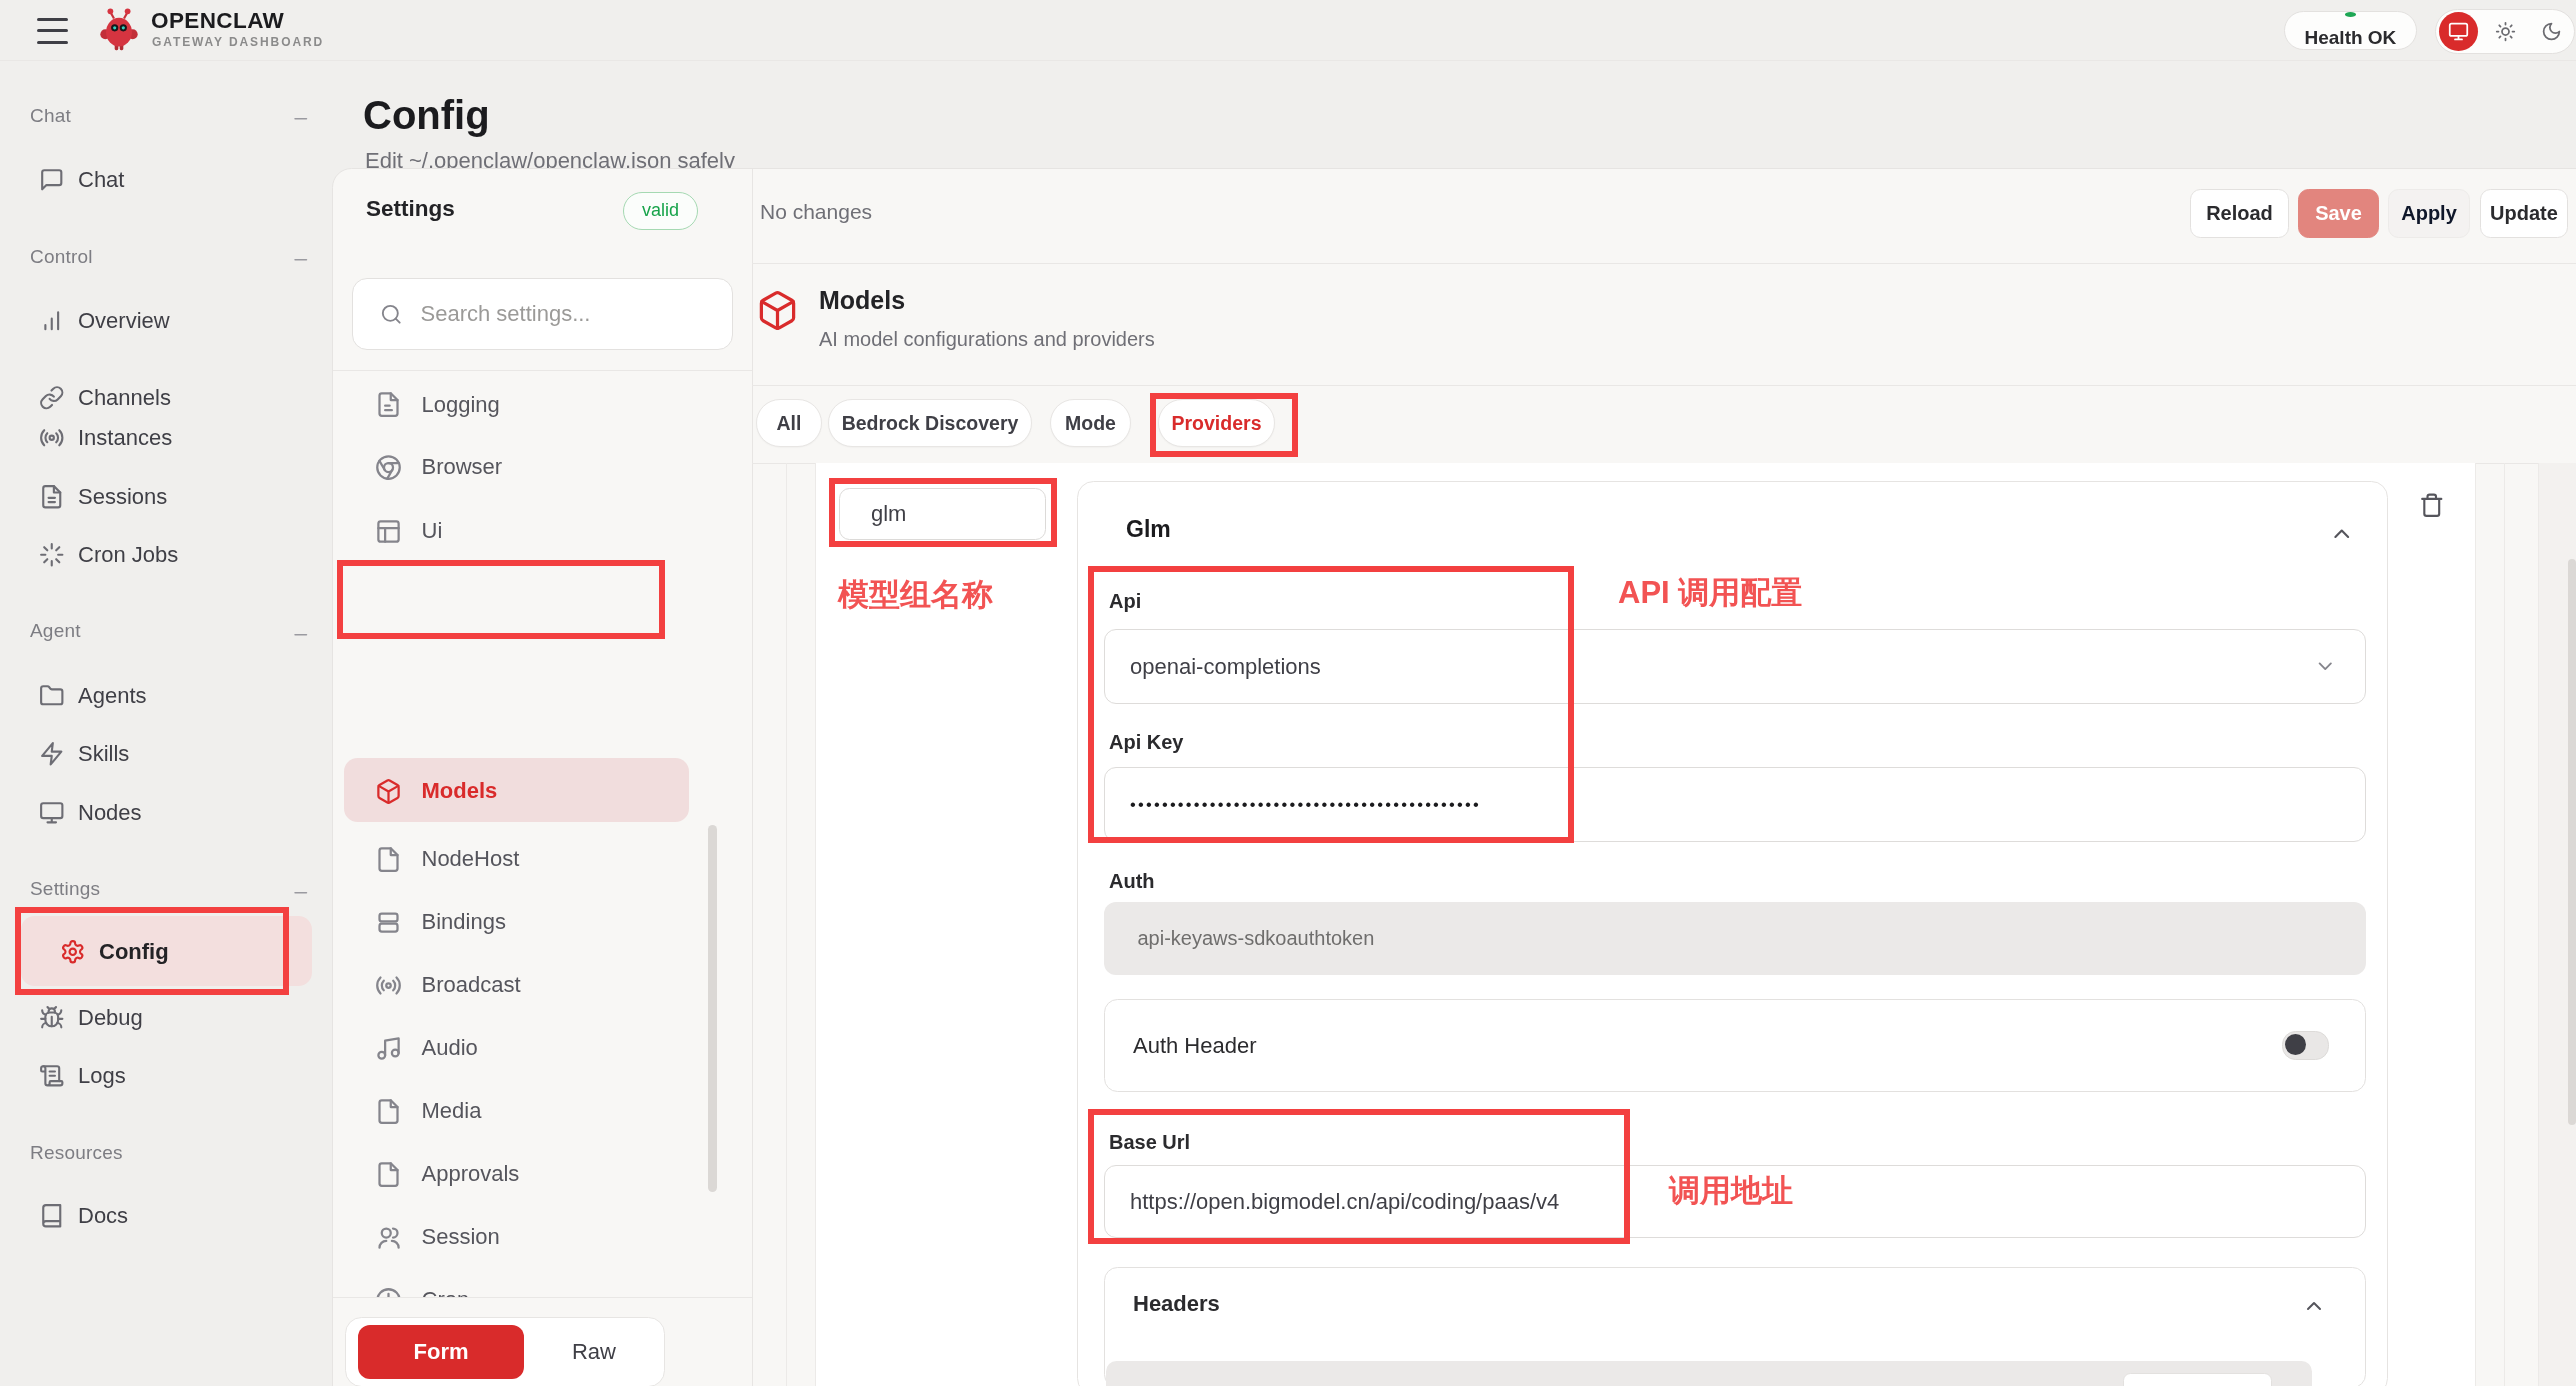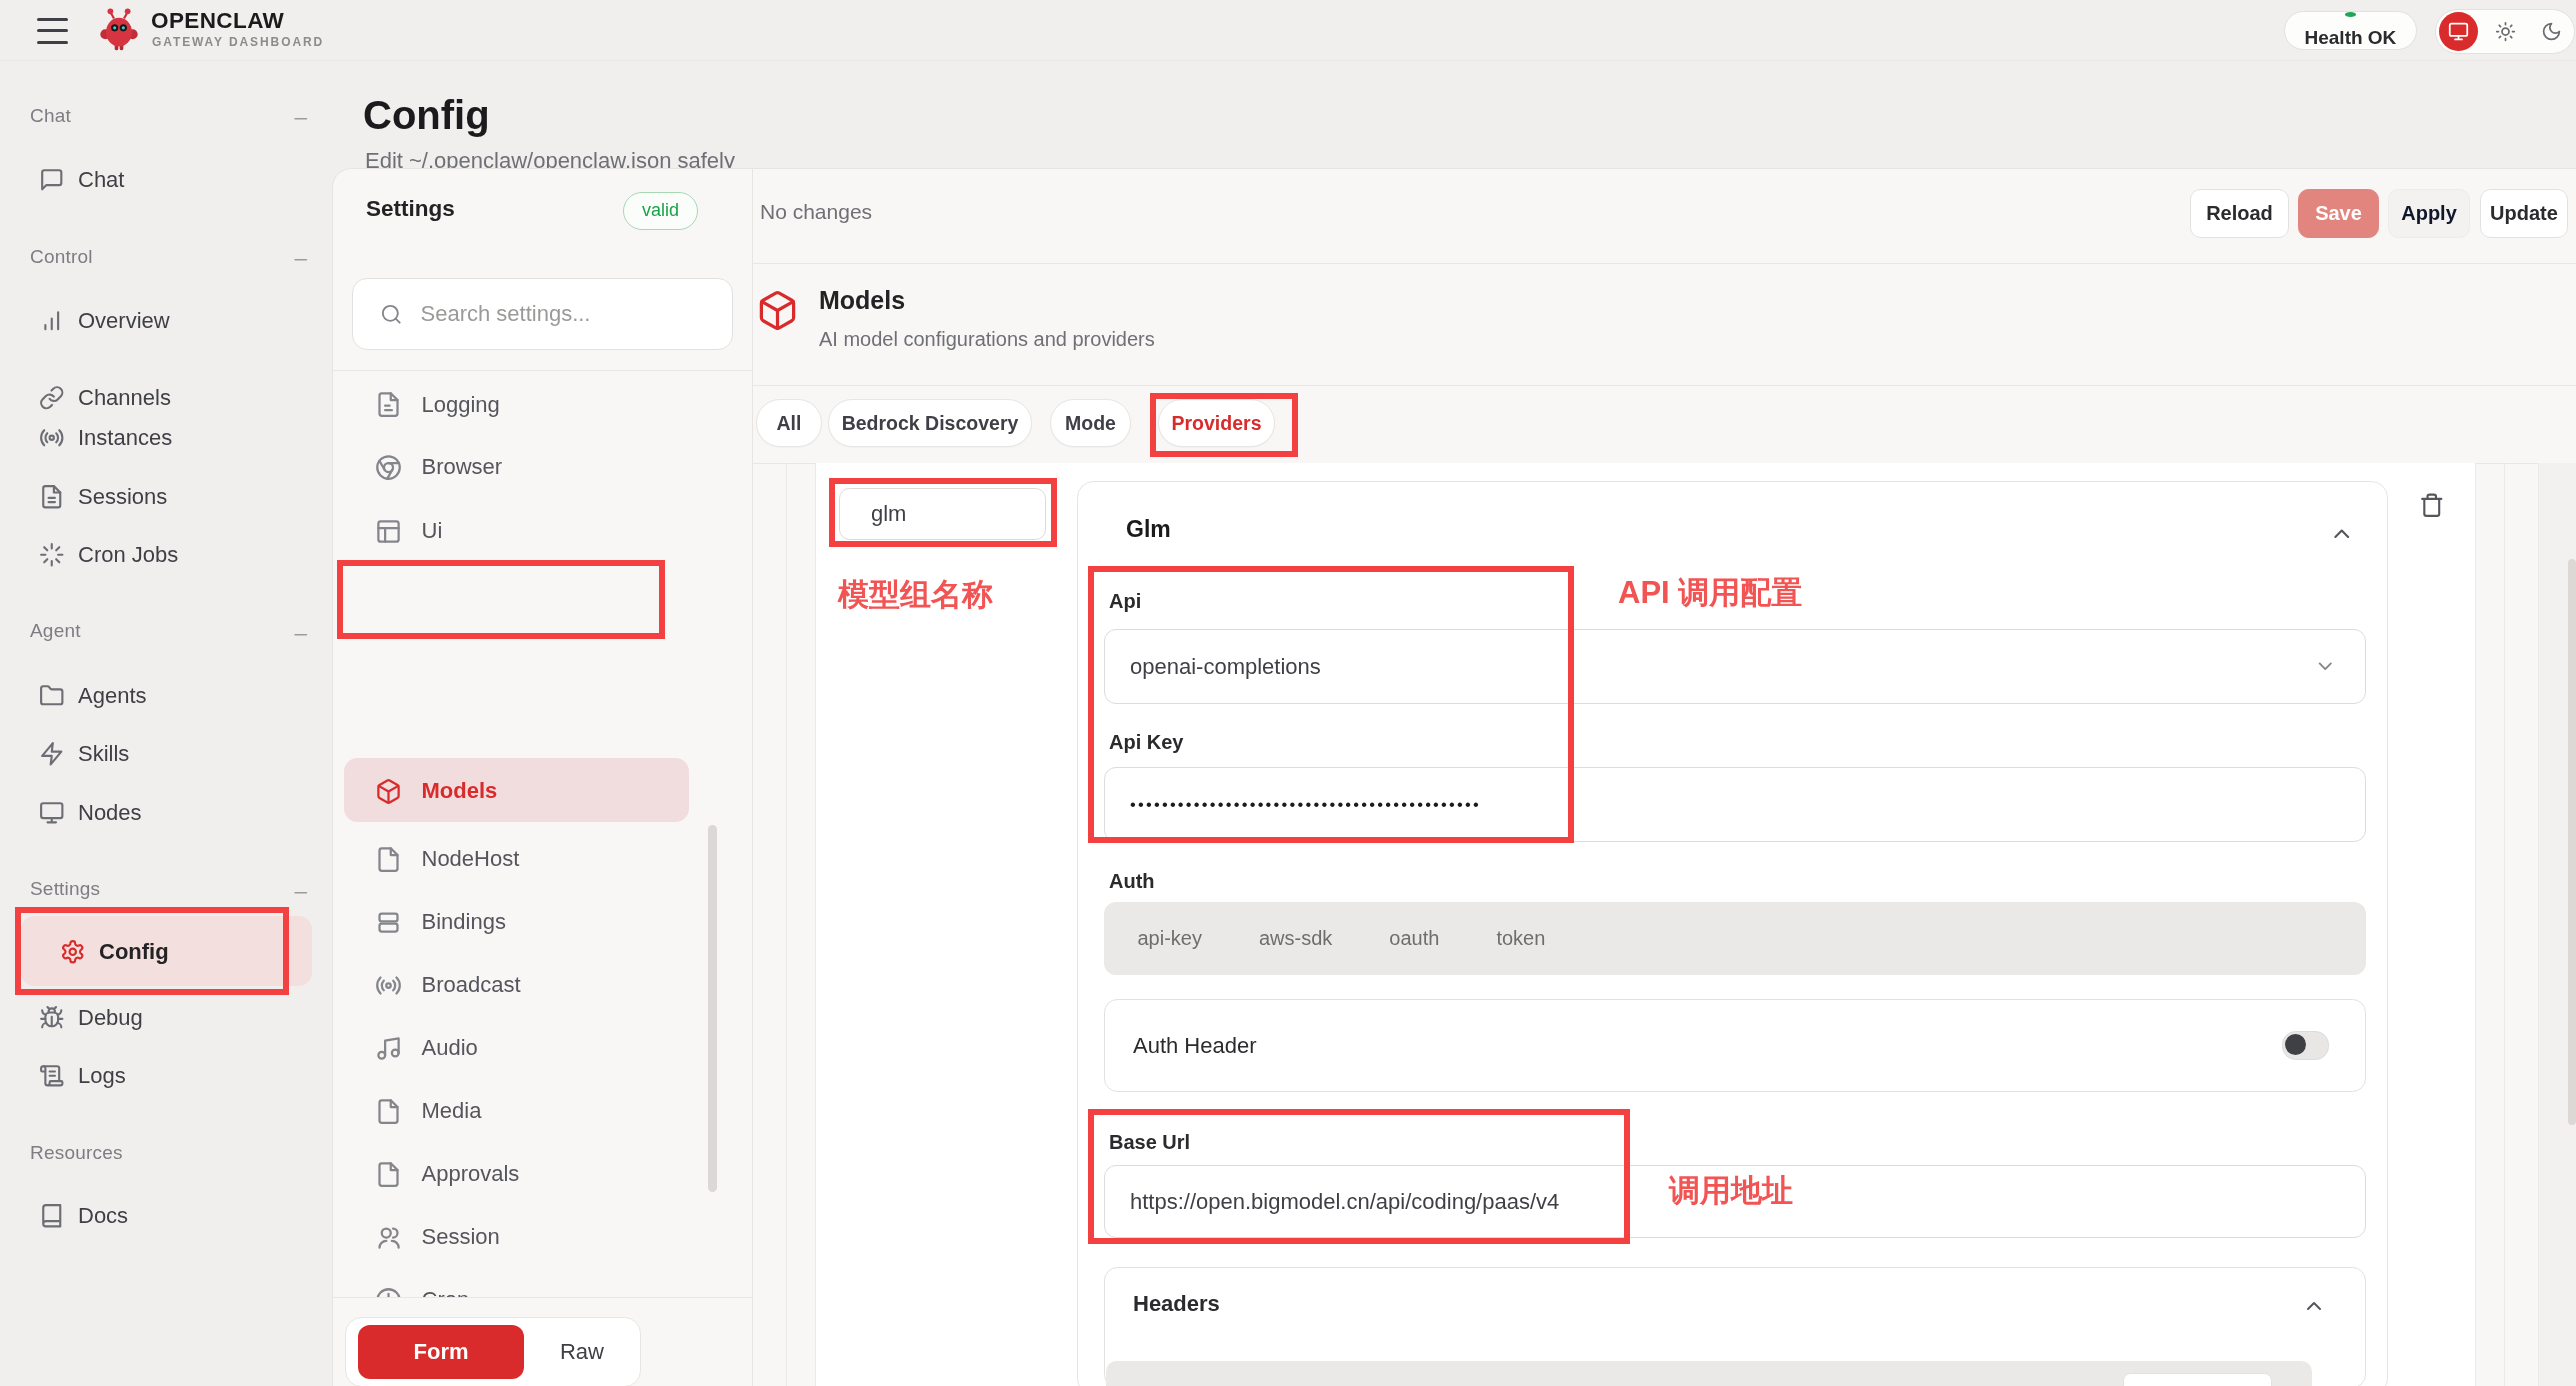--- a/index.html
+++ b/index.html
@@ -45,21 +45,21 @@
   .search-box{left:19px;top:109px;width:381px;height:72px;background:#fff;border:0.7px solid #e3e1df;border-radius:15px;display:flex;align-items:center;padding:0 0 0 27px;box-sizing:border-box;gap:18px;}
   .search-box .ph{font-size:22px;color:#9b9a98;}
   .hline{background:#e9e7e5;height:0.7px;}
   .set-list{left:0;top:201px;width:419px;height:928px;overflow:hidden;}
   .set-item{left:10.5px;width:398px;height:48px;cursor:pointer;}
   .set-item .sic{position:absolute;left:31px;top:10.5px;width:27px;height:27px;color:#85858c;}
   .set-item .slb{position:absolute;left:78px;top:11.2px;font-size:22px;color:#55555c;}
   .models-bg{position:absolute;left:11.2px;top:388px;width:345px;height:64px;background:#f1dddd;border-radius:13.5px;}
   .set-item.active .sic{color:#d92b2b;}
   .set-item.active .slb{color:#d92b2b;font-weight:700;}
-  .bottom-bar{left:12px;top:1148px;width:296px;height:70px;background:#fff;border:0.7px solid #e7e5e3;border-radius:16.5px;box-sizing:border-box;display:flex;align-items:center;}
+  .bottom-bar{left:12px;top:1148px;width:320px;height:70px;background:#fff;border:0.7px solid #e7e5e3;border-radius:16.5px;box-sizing:border-box;display:flex;align-items:center;}
   .form-btn{margin-left:12px;width:166px;height:54px;background:#d92b2b;border-radius:12px;color:#fff;font-size:22px;font-weight:700;display:flex;align-items:center;justify-content:center;cursor:pointer;}
   .raw-btn{flex:1;text-align:center;font-size:22px;color:#3f3f46;cursor:pointer;}
   .scrollbar{background:#dbd8d5;border-radius:4.5px;}
 
   
   .status-text{left:427px;top:31px;font-size:21px;color:#6f6f76;}
   .tb-btn{top:19.5px;height:49px;border-radius:10.5px;display:flex;align-items:center;justify-content:center;font-size:20px;font-weight:600;box-sizing:border-box;cursor:pointer;}
   .tb-light{background:#fff;border:0.7px solid #e3e1df;color:#2b2b2e;}
   .tb-save{background:#e2857e;color:#fff;border:0.7px solid #e2857e;}
   .tb-apply{background:#f4f2f1;color:#0f172a;border:0.7px solid #edebe9;}
@@ -72,21 +72,21 @@
   .white-zone{left:482px;top:294px;width:1660px;height:925px;background:#fff;}
   .gray-zone{left:2206px;top:294px;width:37px;height:925px;background:#f3f1ef;}
 
   .glm-input{left:506px;top:319px;width:207px;height:52px;background:#fff;border:0.7px solid #dcdad8;border-radius:10.5px;display:flex;align-items:center;padding-left:31px;box-sizing:border-box;font-size:22px;color:#3f3f46;}
 
   
   .card{left:744px;top:312px;width:1311px;height:914px;background:#fff;border:0.7px solid #e6e4e2;border-radius:16.5px;box-sizing:border-box;}
   .card-title{left:48px;top:34px;font-size:23px;font-weight:700;color:#1b1b1e;}
   .fld-label{font-size:20px;font-weight:600;color:#2b2b2e;}
   .input{left:25.5px;width:1262px;background:#fff;border:0.7px solid #dedcda;border-radius:12px;display:flex;align-items:center;padding:0 33px 0 25.5px;box-sizing:border-box;font-size:22px;color:#3f3f46;}
-  .auth-group{left:25.5px;top:420px;width:1262px;height:73px;background:#ebe9e8;border-radius:12px;display:flex;align-items:center;padding-left:34px;gap:57px;box-sizing:border-box;}
+  .auth-group{left:25.5px;top:420px;width:1262px;height:73px;background:#ebe9e8;border-radius:12px;display:flex;align-items:center;padding-left:34px;box-sizing:border-box;}
   .auth-opt{font-size:20px;color:#6f6e6d;cursor:pointer;}
   .row-card{left:25.5px;width:1262px;background:#fff;border:0.7px solid #e3e1df;border-radius:13.5px;box-sizing:border-box;display:flex;align-items:center;}
   .toggle{position:absolute;right:36px;width:45px;height:27px;background:#e9e7e6;border:0.7px solid #dddbd9;border-radius:13.5px;cursor:pointer;}
   .toggle .knob{position:absolute;left:2.2px;top:2.2px;width:21px;height:21px;border-radius:50%;background:#3f3f46;}
   .chev{color:#55555c;cursor:pointer;}
   .dots{font-size:16.5px;letter-spacing:2.2px;color:#1b1b1e;}
 
   
   .ann{border:6.7px solid #f34040;box-sizing:border-box;z-index:50;pointer-events:none;}
   .ann-txt{z-index:50;font-size:31px;font-weight:700;color:#f25353;pointer-events:none;}

